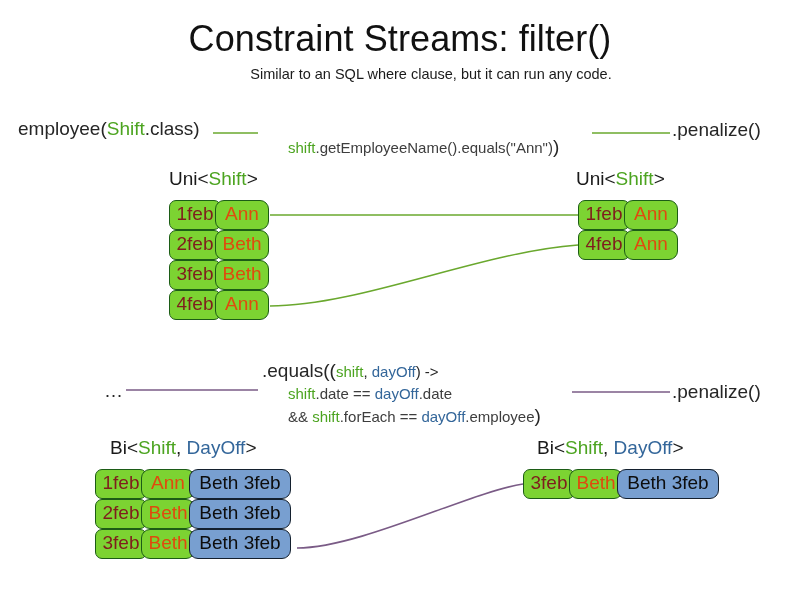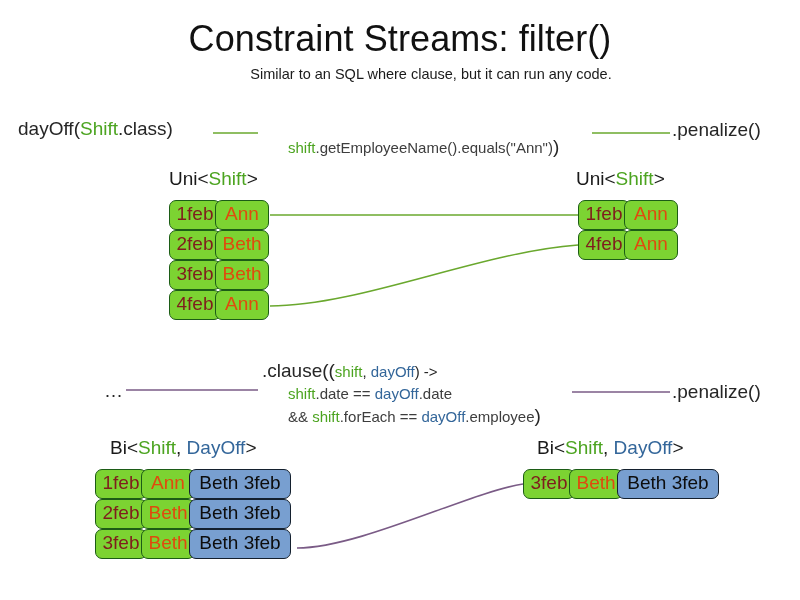--- a/index.html
+++ b/index.html
@@ -81,21 +81,21 @@
     background: #7cd332;
     border-color: #1c5c16;
   }
   .cell.blue {
     background: #789fd0;
     border-color: #14202e;
   }
   .cell.date  { color: #7f1d1d; }
   .cell.name  { color: #e04a0e; }
   .cell.dayoff{ color: #0d0d0d; }
-  .cell.sep-l { margin-left: -6px; }
+  .cell.sep-l { margin-left: -6px; border-radius: 9px; }
 
   
   #links { position:absolute; left:0; top:0; width:800px; height:600px; pointer-events:none; }
 </style>
 </head>
 <body>
 
 <div id="slide">
 
   <div class="abs" id="title">Constraint Streams: filter()</div>
@@ -110,21 +110,21 @@
     <path d="M270,215 C400,215 470,215 578,215" fill="none" stroke="#6aa82e" stroke-width="1.6"></path>
     <path d="M270,306 C360,306 480,252 578,245" fill="none" stroke="#6aa82e" stroke-width="1.6"></path>
 
     <line x1="126" y1="390" x2="258" y2="390" stroke="#7a5b86" stroke-width="1.6"></line>
 
     <line x1="572" y1="392" x2="670" y2="392" stroke="#7a5b86" stroke-width="1.6"></line>
 
     <path d="M297,548 C360,548 470,492 523,484" fill="none" stroke="#7a5b86" stroke-width="1.6"></path>
   </svg>
 
-  <div class="abs code big" id="foreach"><span class="plain-dark">dayOff(</span><span class="kw-shift">Shift</span><span class="plain-dark">.class)</span></div>
+  <div class="abs code big" id="foreach"><span class="plain-dark">employee(</span><span class="kw-shift">Shift</span><span class="plain-dark">.class)</span></div>
 
 
   <div class="abs code-small" id="filter1-l2"><span class="kw-shift">shift</span><span class="lit">.getEmployeeName().equals("Ann")</span><span class="code big plain-dark">)</span></div>
 
   <div class="abs code big plain-dark" id="penalize1">.penalize()</div>
 
   <div class="abs typelabel" id="uni-left"><span>Uni&lt;</span><span class="kw-shift">Shift</span><span>&gt;</span></div>
 
   <div class="row" style="left:169px; top:200px;">
     <div class="cell green date" style="width:52px">1feb</div>
@@ -149,21 +149,21 @@
     <div class="cell green date" style="width:52px">1feb</div>
     <div class="cell green name sep-l" style="width:54px">Ann</div>
   </div>
   <div class="row" style="left:578px; top:230px;">
     <div class="cell green date" style="width:52px">4feb</div>
     <div class="cell green name sep-l" style="width:54px">Ann</div>
   </div>
 
   <div class="abs" id="dots">…</div>
 
-  <div class="abs code big" id="filter2-l1"><span class="plain-dark">.clause((</span><span class="kw-shift code-small">shift</span><span class="code-small plain-dark">, </span><span class="kw-dayoff code-small">dayOff</span><span class="code-small plain-dark">) -&gt;</span></div>
+  <div class="abs code big" id="filter2-l1"><span class="plain-dark">.equals((</span><span class="kw-shift code-small">shift</span><span class="code-small plain-dark">, </span><span class="kw-dayoff code-small">dayOff</span><span class="code-small plain-dark">) -&gt;</span></div>
 
   <div class="abs code-small" id="filter2-l2"><span class="kw-shift">shift</span><span class="lit">.date == </span><span class="kw-dayoff">dayOff</span><span class="lit">.date</span></div>
 
   <div class="abs code-small" id="filter2-l3"><span class="lit">&amp;&amp; </span><span class="kw-shift">shift</span><span class="lit">.forEach == </span><span class="kw-dayoff">dayOff</span><span class="lit">.employee</span><span class="code big plain-dark">)</span></div>
 
   <div class="abs code big plain-dark" id="penalize2">.penalize()</div>
 
   <div class="abs typelabel" id="bi-left"><span>Bi&lt;</span><span class="kw-shift">Shift</span><span>, </span><span class="kw-dayoff">DayOff</span><span>&gt;</span></div>
 
   <div class="row" style="left:95px; top:469px;">

